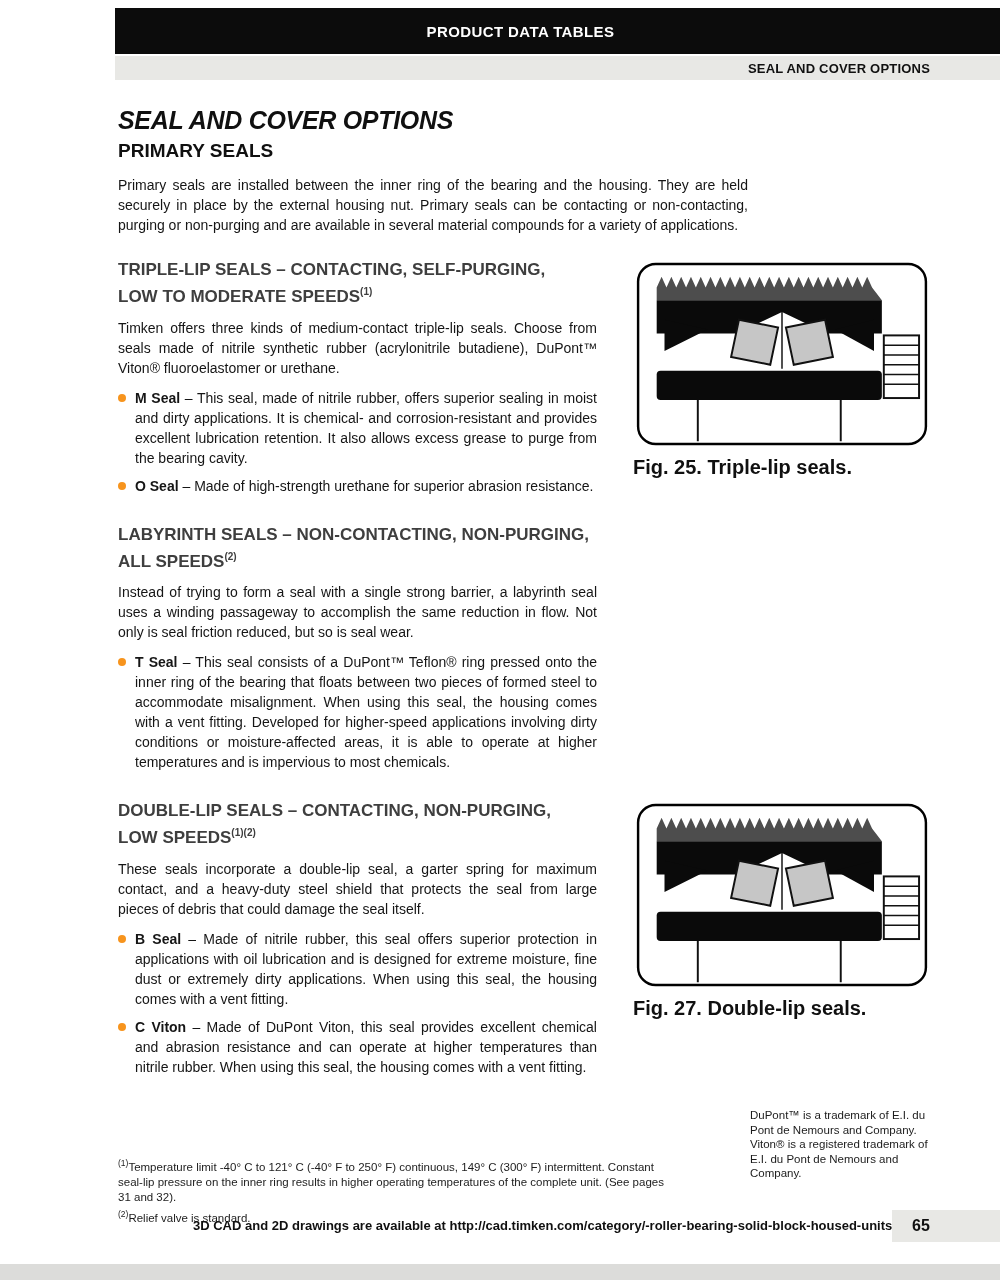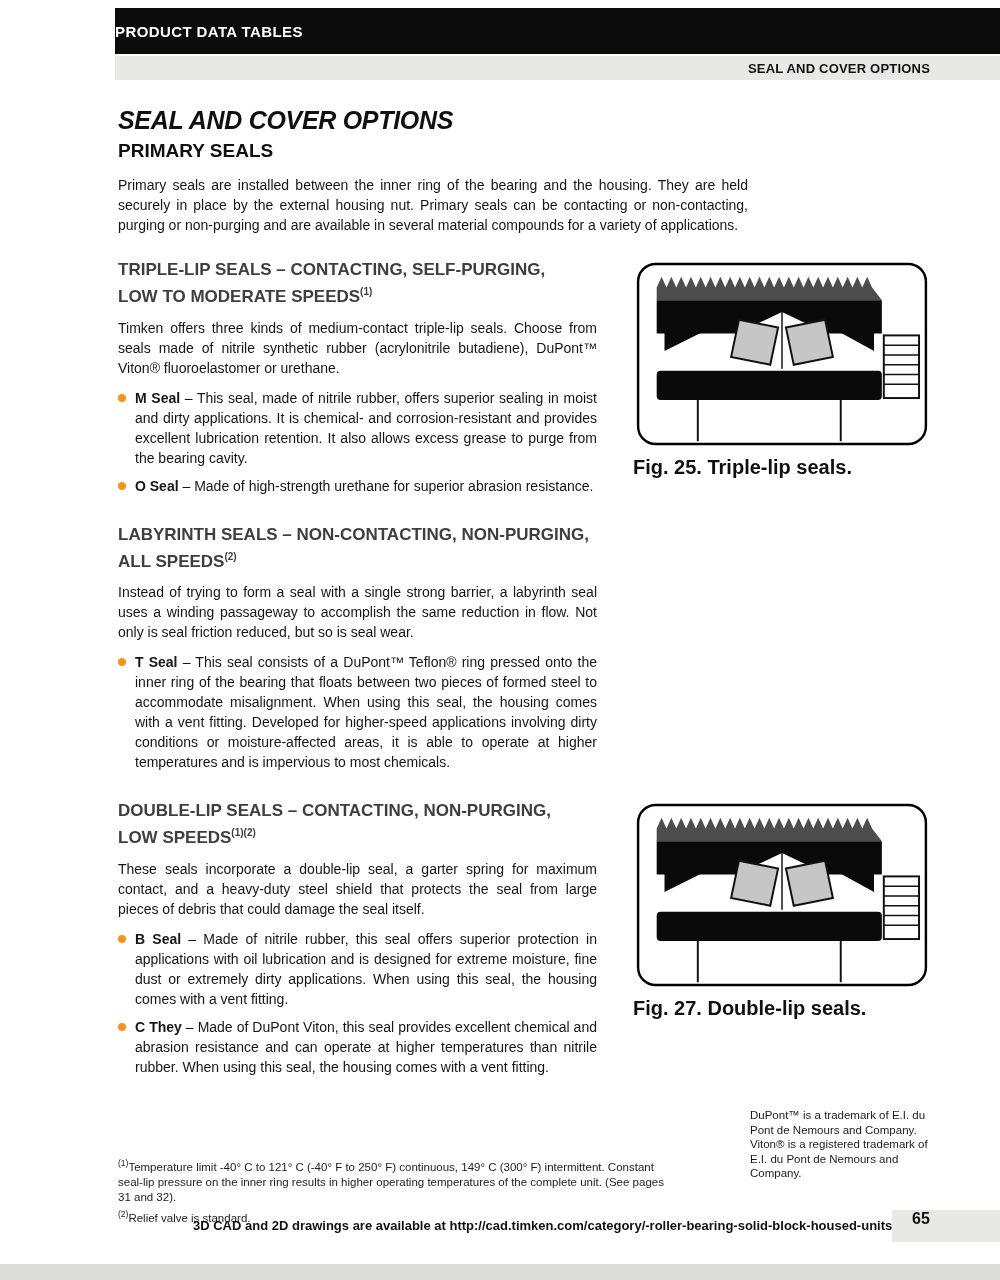--- a/index.html
+++ b/index.html
@@ -9,21 +9,21 @@
     background: #ffffff;
     font-family: "Liberation Sans", sans-serif;
     color: #151515;
   }
   .page { position: relative; width: 1000px; height: 1280px; background: #fff; overflow: hidden; }
 
   
   .topbar {
     position: absolute; left: 115px; right: 0; top: 8px; height: 46px;
     background: var(--color-bar-black, #0c0c0c);
-    display: flex; align-items: center; justify-content: flex-start;
+    display: flex; align-items: center; justify-content: center;
     padding-right: 74px;
   }
   .topbar-text { color: #fff; font-weight: bold; font-size: 15px; letter-spacing: .4px; }
   .subbar {
     position: absolute; left: 115px; right: 0; top: 56px; height: 24px;
     background: var(--color-bar-gray, #e8e8e5);
     display: flex; align-items: center; justify-content: flex-end;
     padding-right: 70px;
   }
   .subbar-text { color: #111; font-weight: bold; font-size: 13px; letter-spacing: .2px; }
@@ -66,21 +66,21 @@
   .footnotes sup { font-size: 8.5px; }
   .trademarks { position: absolute; left: 750px; top: 1108px; width: 195px; font-size: 11.5px; line-height: 14.5px; color: #1c1c1c; }
   .trademarks p { margin: 0; }
 
   
   .footer { position: absolute; left: 0; right: 0; top: 1210px; height: 32px; }
   .footer-text { position: absolute; left: 193px; top: 8px; font-weight: bold; font-size: 13px; color: #101010; }
   .pagenum-box {
     position: absolute; right: 0; top: 0; width: 108px; height: 32px;
     background: var(--color-bar-gray, #e8e8e5);
-    display: flex; padding-left: 20px;
+    display: flex; align-items: center; padding-left: 20px;
   }
   .pagenum { font-weight: bold; font-size: 16px; color: #101010; }
 
   .bottom-strip { position: absolute; left: 0; right: 0; bottom: 0; height: 16px; background: #dcdcda; }
 
   .hidden-defs { position: absolute; width: 0; height: 0; overflow: hidden; }
 </style>
 </head>
 <body>
 
@@ -173,21 +173,21 @@
           <span>LOW SPEEDS</span><sup>(1)(2)</sup>
         </h3>
         <p class="body">These seals incorporate a double-lip seal, a garter spring for maximum contact, and a heavy-duty steel shield that protects the seal from large pieces of debris that could damage the seal itself.</p>
         <ul class="bullets">
           <li class="bullet">
             <span class="dot"></span>
             <span class="btxt"><b class="bterm">B Seal</b><span> – Made of nitrile rubber, this seal offers superior protection in applications with oil lubrication and is designed for extreme moisture, fine dust or extremely dirty applications. When using this seal, the housing comes with a vent fitting.</span></span>
           </li>
           <li class="bullet">
             <span class="dot"></span>
-            <span class="btxt"><b class="bterm">C They</b><span> – Made of DuPont Viton, this seal provides excellent chemical and abrasion resistance and can operate at higher temperatures than nitrile rubber. When using this seal, the housing comes with a vent fitting.</span></span>
+            <span class="btxt"><b class="bterm">C Viton</b><span> – Made of DuPont Viton, this seal provides excellent chemical and abrasion resistance and can operate at higher temperatures than nitrile rubber. When using this seal, the housing comes with a vent fitting.</span></span>
           </li>
         </ul>
       </div>
       <figure class="sec-fig">
         <svg class="fig-svg" viewBox="0 0 300 190">
             <use href="#bearing-fig"></use>
           </svg>
         <figcaption class="fig-cap">Fig. 27. Double-lip seals.</figcaption>
       </figure>
     </section>

